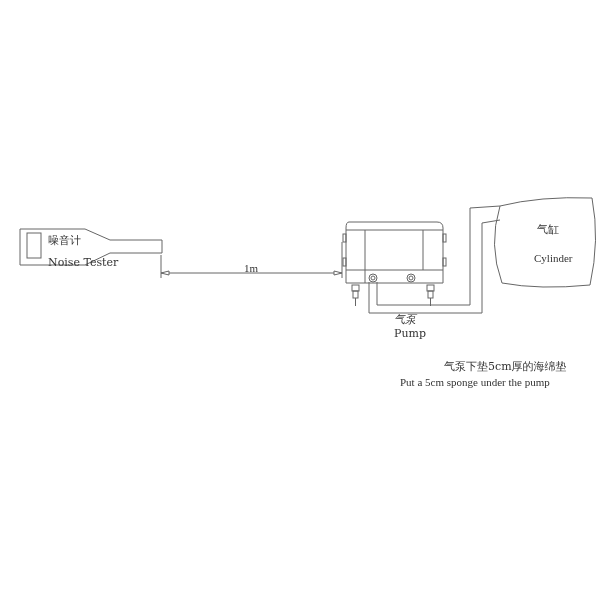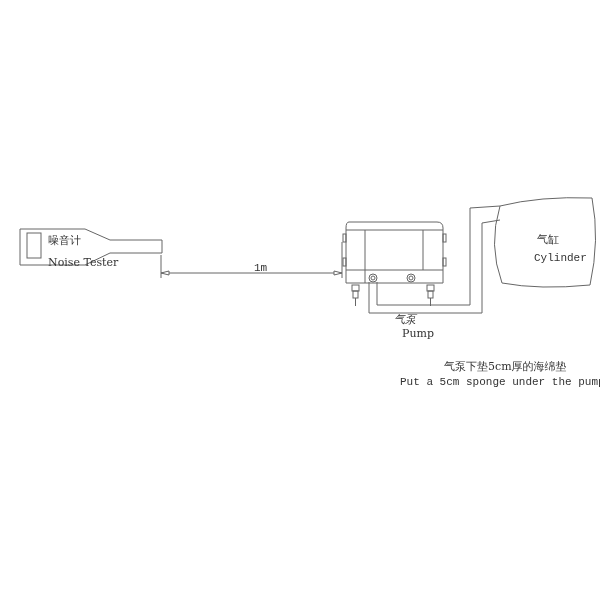--- a/index.html
+++ b/index.html
@@ -1,19 +1,19 @@
 <!DOCTYPE html>
 <html><head>
 <meta charset="utf-8">
 <style>
   html, body { margin: 0; padding: 0; background: #ffffff; }
   body { width: 600px; height: 600px; position: relative; overflow: hidden; }
   svg { position: absolute; left: 0; top: 0; }
   .lbl { position: absolute; font-family: "DejaVu Serif", "Liberation Serif", serif; color: #333333; font-size: 11px; line-height: 12px; white-space: nowrap; }
-  .mono { font-family: Liberation Mono, monospace; font-size: 11px; }
+  .mono { font-family: Liberation Serif, serif; font-size: 11px; }
   .cn { font-size: 11px; }
 </style>
 </head>
 <body>
 
 <svg width="600" height="600" viewBox="0 0 600 600">
   <g stroke="#666" stroke-width="1" fill="none">
 
     <g>
       <path d="M20 229 L85 229 L110 240 L162 240 L162 253 L110 253 L85 265 L20 265 Z"></path>
@@ -58,22 +58,22 @@
 
     <g>
       <path d="M500 206 Q540 196 592 198 Q600 240 590 285 Q540 290 502 283 Q488 245 500 206 Z"></path>
     </g>
   </g>
 </svg>
 
 <div class="lbl cn" style="left:48px; top:235px;">噪音计</div>
 <div class="lbl" style="left:48px; top:257px;">Noise Tester</div>
 
-<div class="lbl mono" style="left:254px; top:262px;text-align:right;">1m</div>
+<div class="lbl mono" style="left:244px; top:262px;text-align:right;">1m</div>
 
 <div class="lbl cn" style="left:394px; top:314px;font-style:italic;">气泵</div>
-<div class="lbl" style="left:394px; top:328px;margin-left:8px;">Pump</div>
+<div class="lbl" style="left:394px; top:328px;">Pump</div>
 
-<div class="lbl cn" style="left:537px; top:234px;">气缸</div>
+<div class="lbl cn" style="left:537px; top:224px;">气缸</div>
 <div class="lbl mono" style="left:534px; top:252px;">Cylinder</div>
 
 <div class="lbl cn" style="left:400px; top:361px;margin-left:44px;">气泵下垫5cm厚的海绵垫</div>
 <div class="lbl mono" style="left:400px; top:376px;">Put a 5cm sponge under the pump</div>
 
 </body></html>

